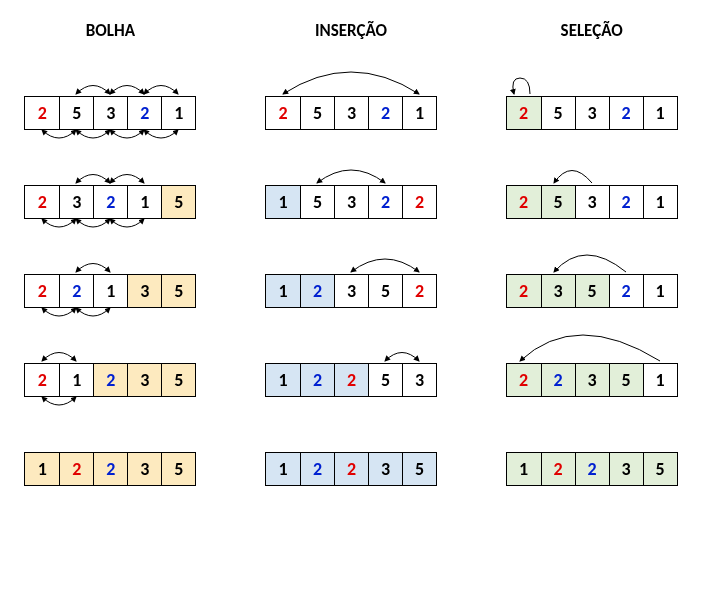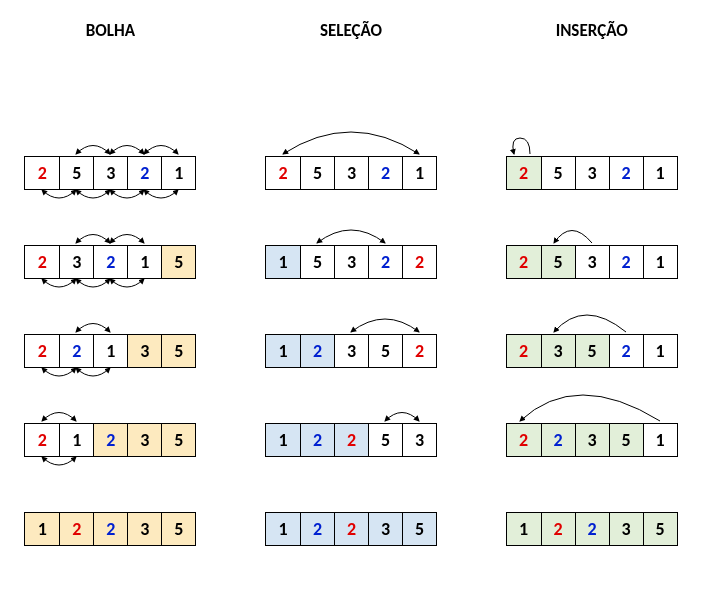--- a/index.html
+++ b/index.html
@@ -13,21 +13,20 @@
   .grid {
     display: grid;
     grid-template-columns: repeat(3, 1fr);
     column-gap: 40px;
     row-gap: 55px;
   }
   .header {
     font-weight: bold;
     font-size: 17px;
     text-align: center;
-    margin-bottom: 60px;
   }
   .cell {
     position: relative;
     display: flex;
     justify-content: center;
   }
   .arr {
     display: inline-flex;
     border: 1px solid #000;
   }
@@ -54,22 +53,22 @@
     left: 0; right: 0;
     margin: auto;
     pointer-events: none;
   }
 </style>
 </head>
 <body>
 
 <div class="grid" id="grid">
     <div class="header">BOLHA</div>
+    <div class="header">INSERÇÃO</div>
     <div class="header">SELEÇÃO</div>
-    <div class="header">INSERÇÃO</div>
     <div class="cell">
       <div class="arr">
         <div class="box c-red bg-white">2</div>
         <div class="box c-black bg-white">5</div>
         <div class="box c-black bg-white">3</div>
         <div class="box c-blue bg-white">2</div>
         <div class="box c-black bg-white">1</div>
       </div>
       <svg class="arrows" width="190" height="122" viewBox="-10 -45 190 122" style="top: -45px;">
         <defs>

